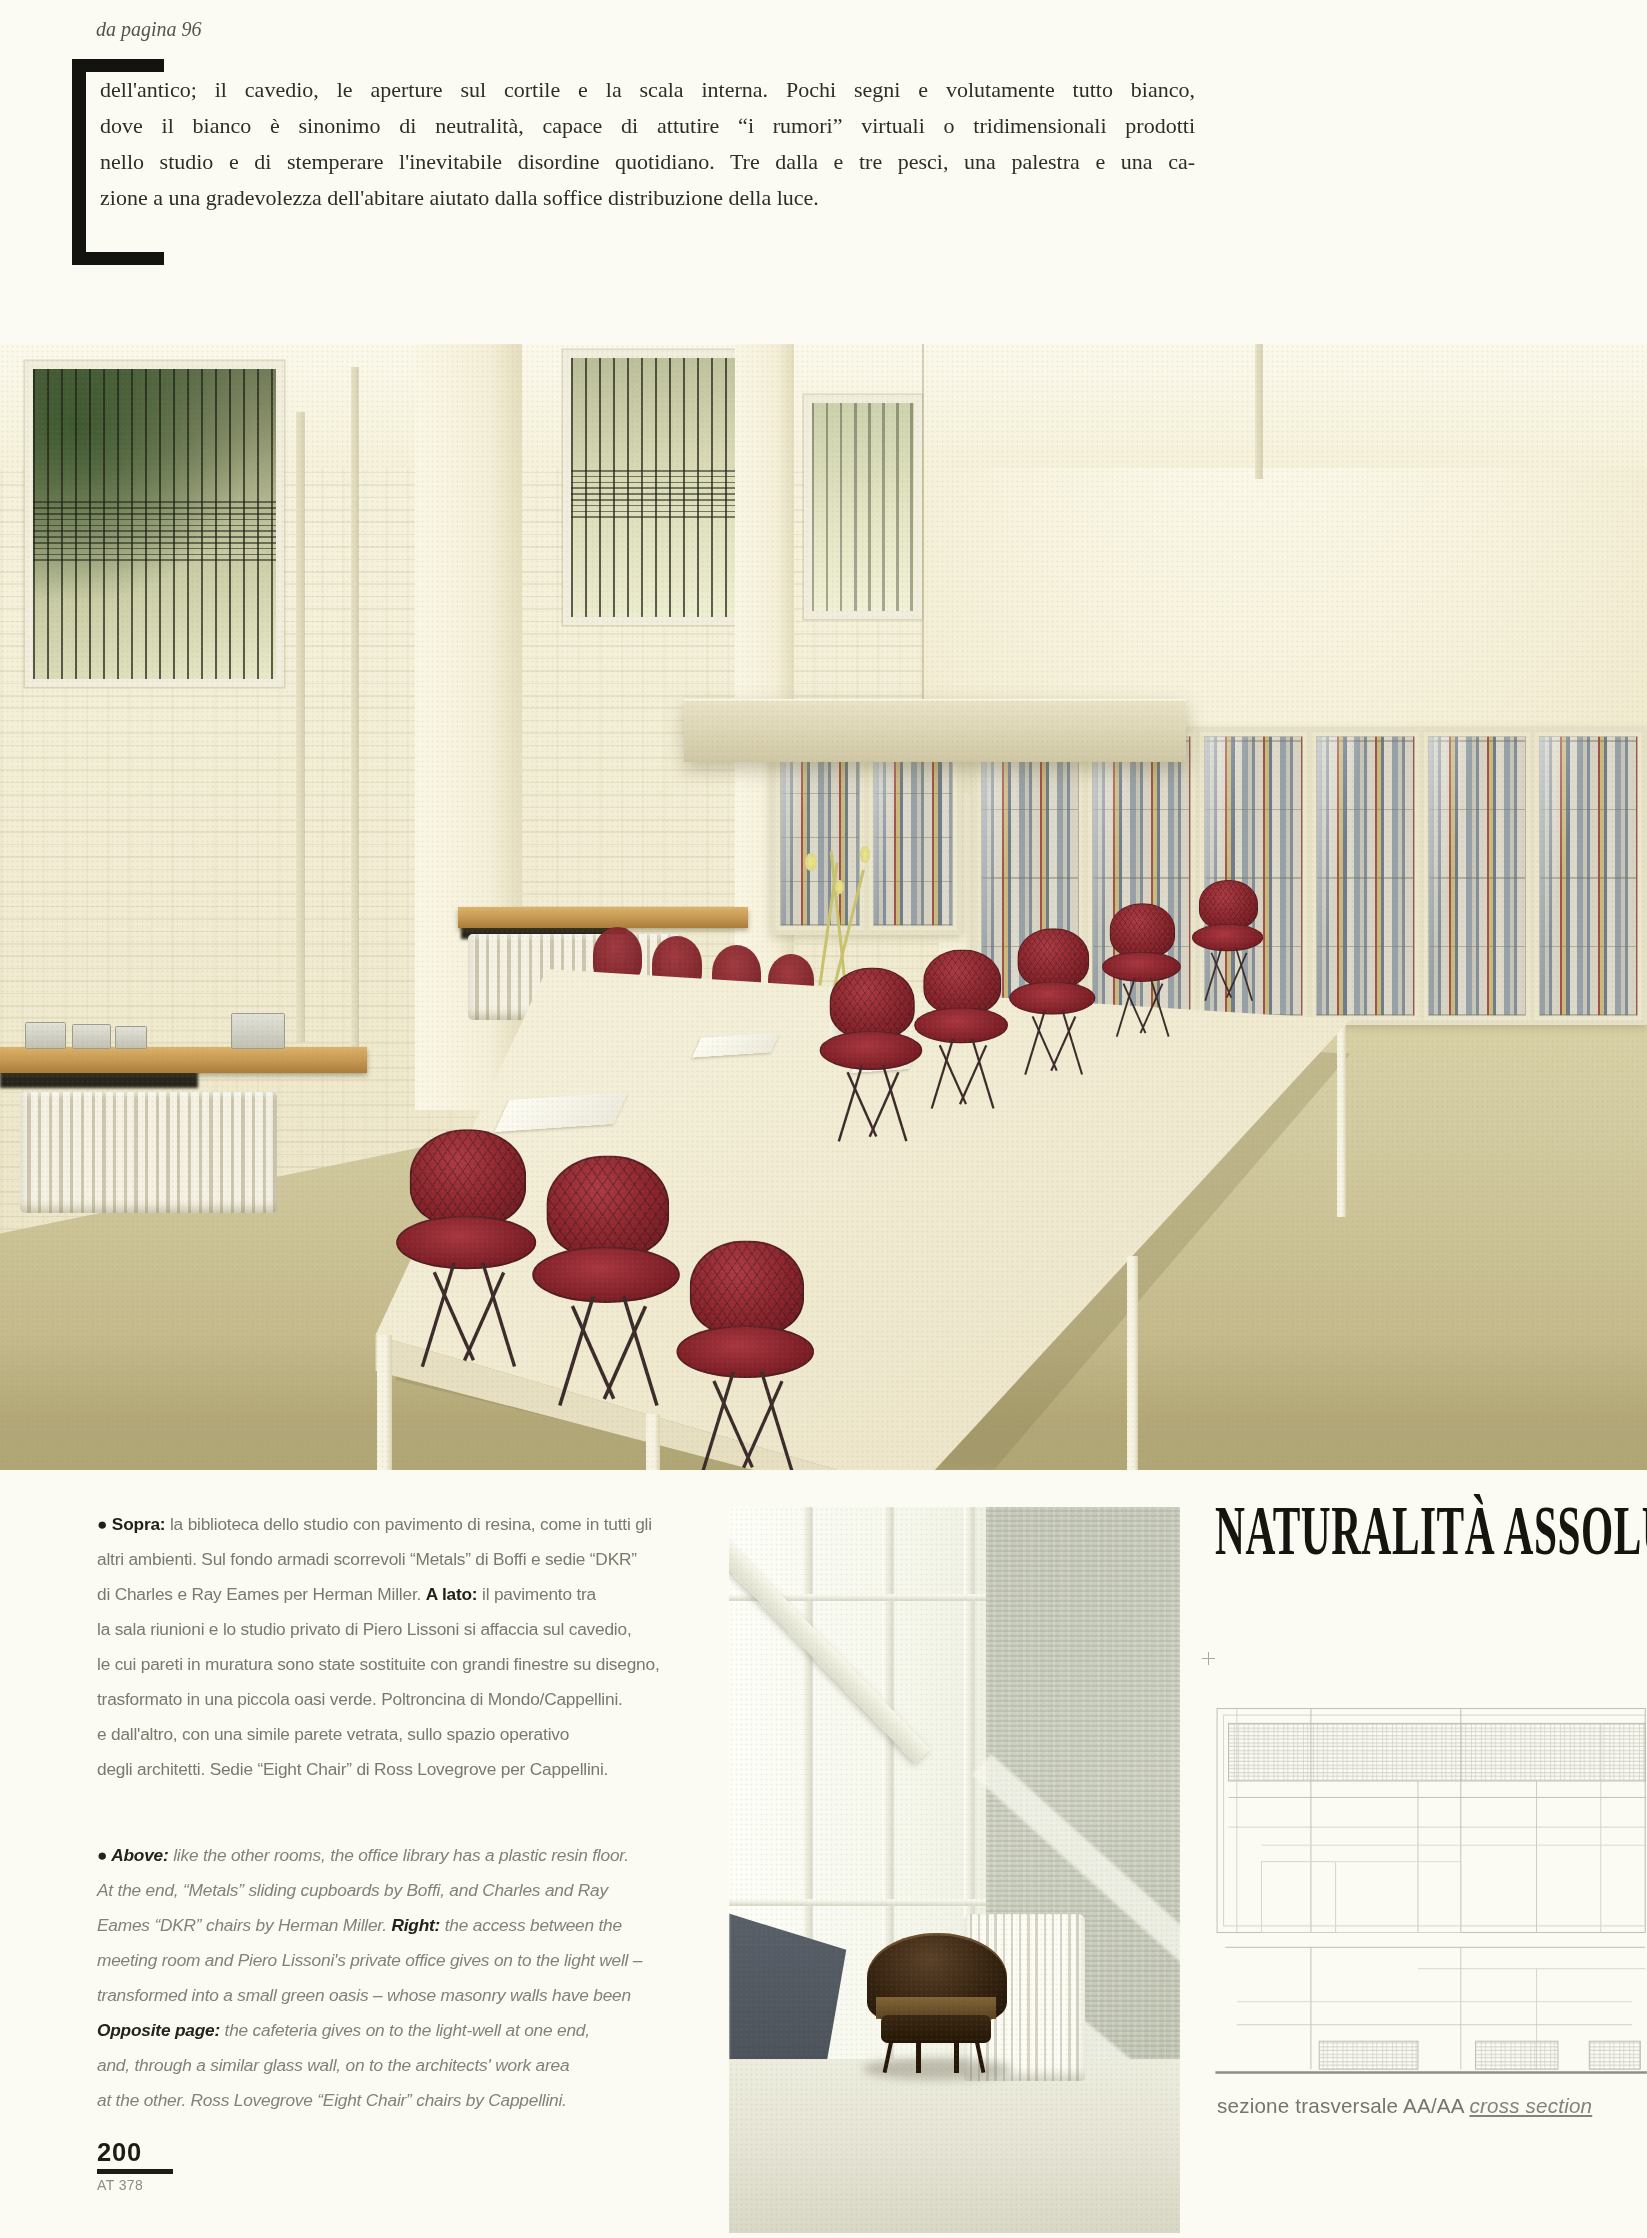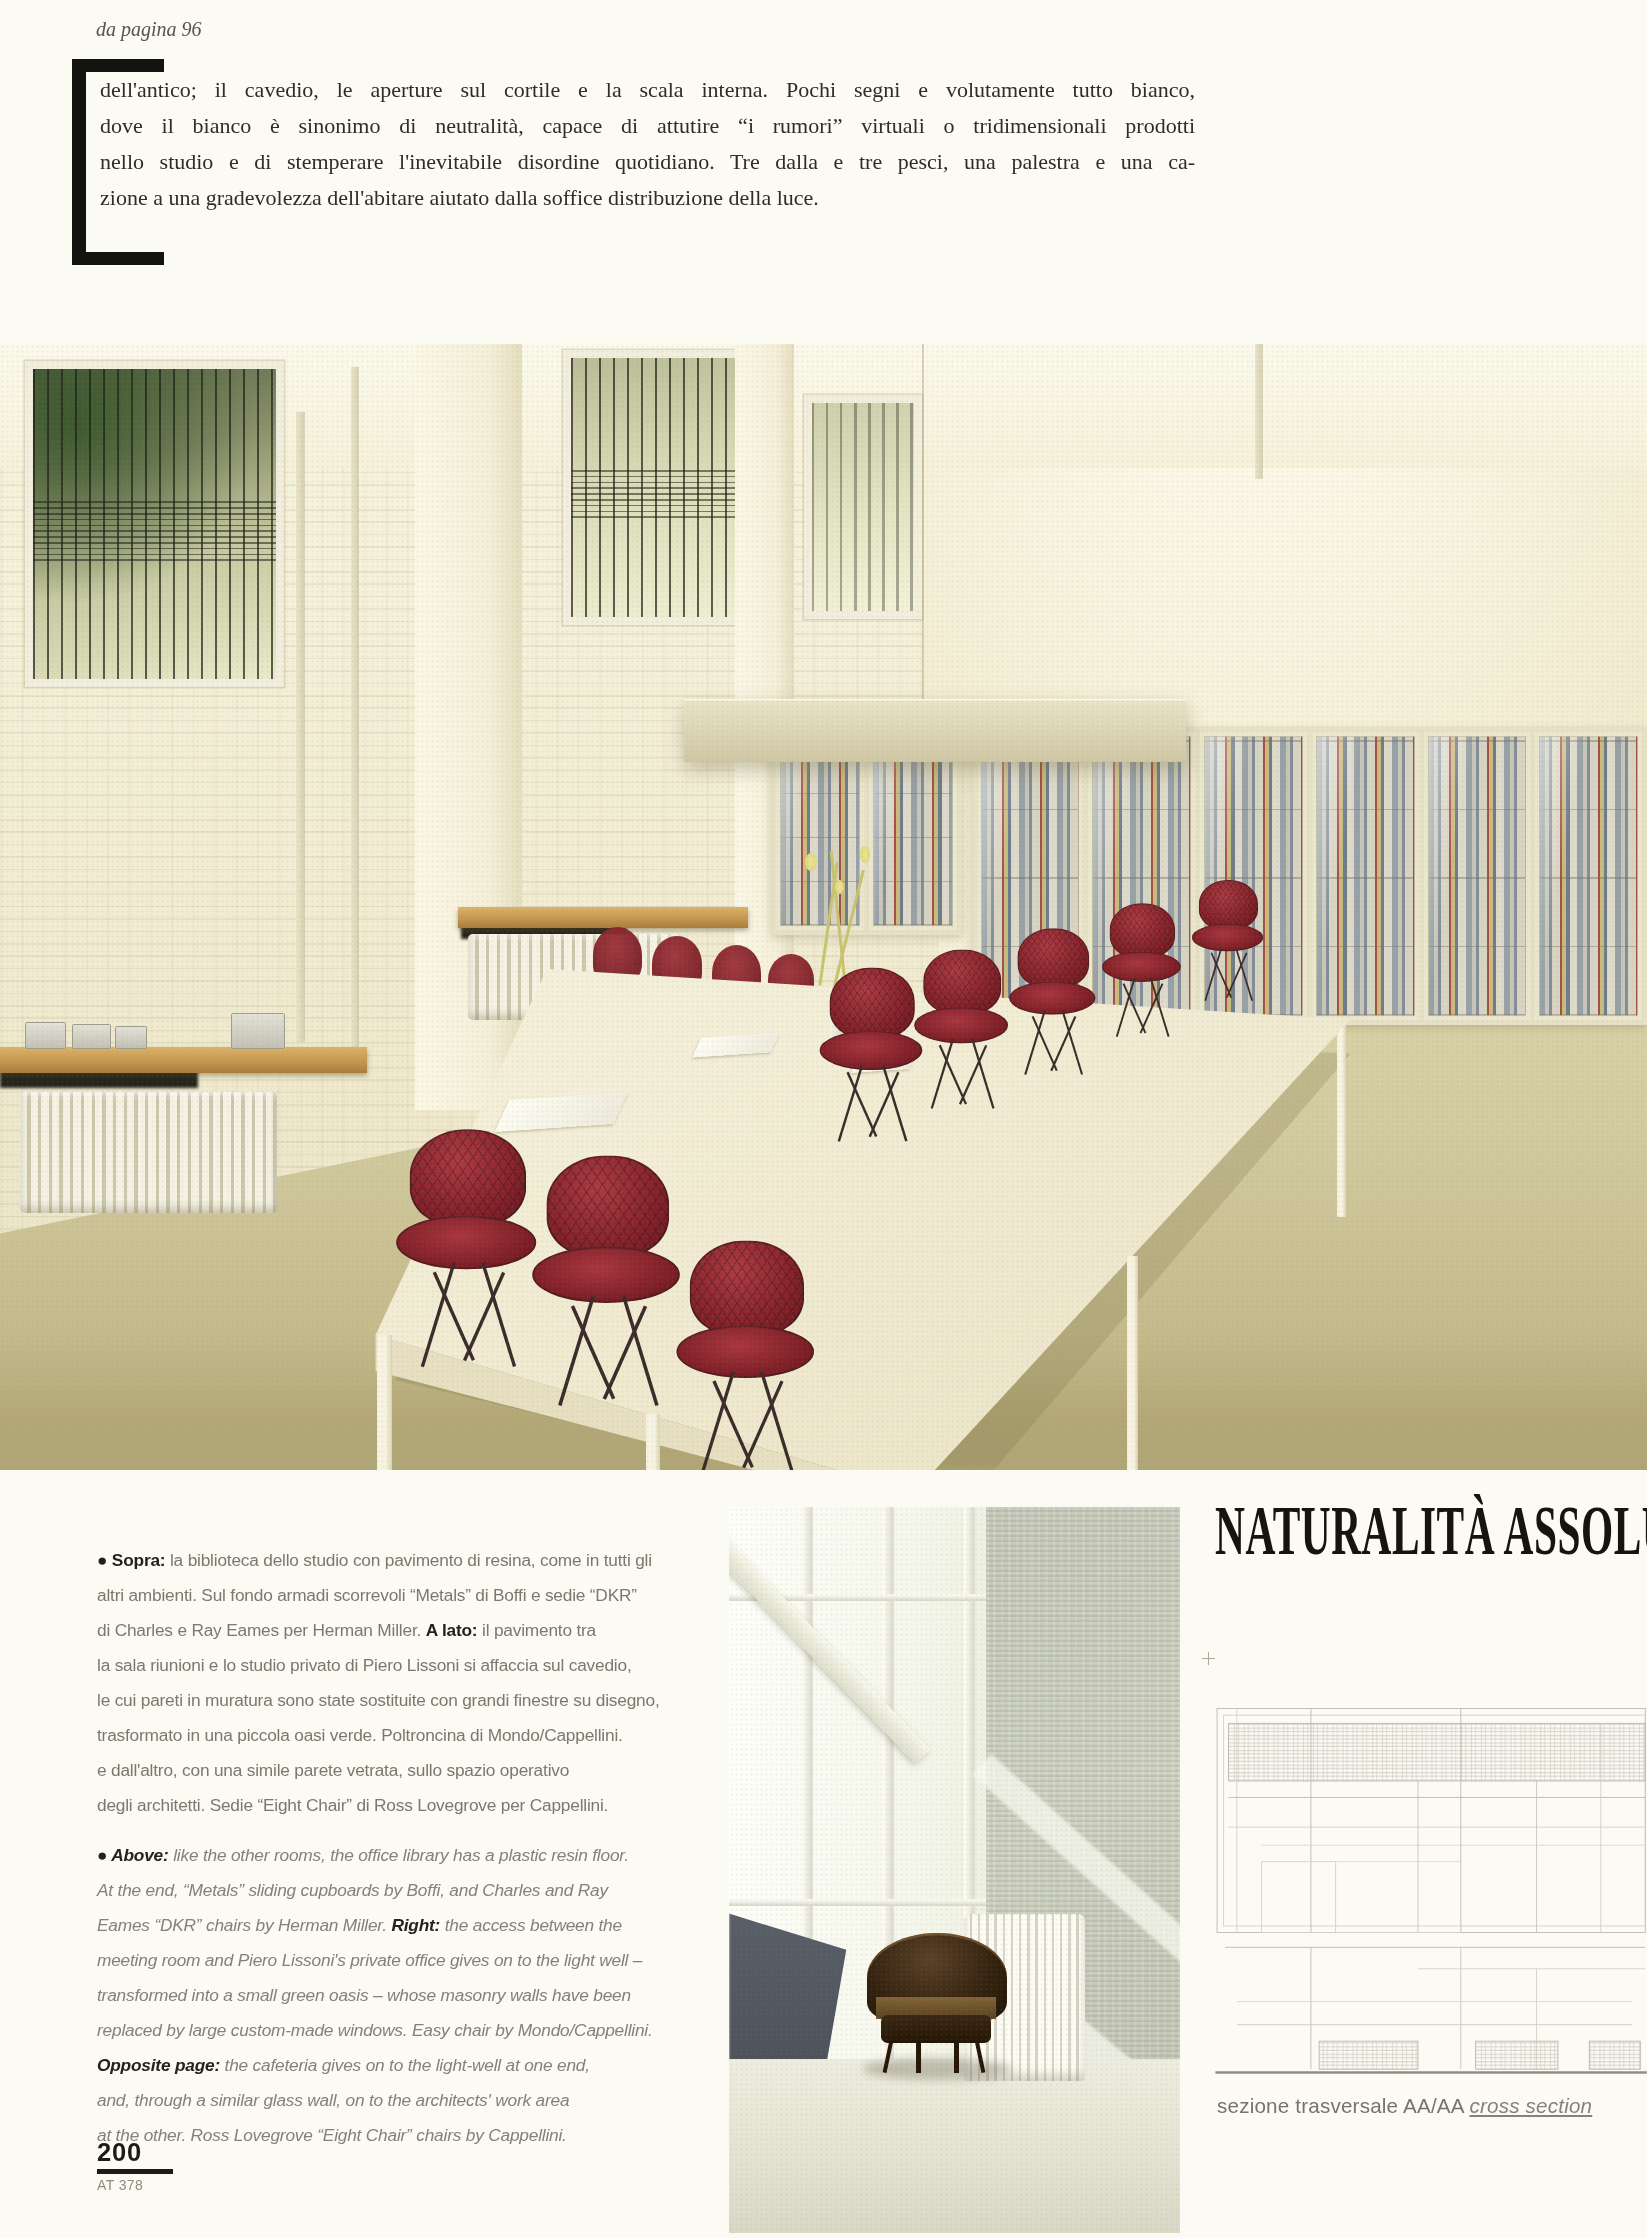--- a/index.html
+++ b/index.html
@@ -143,21 +143,21 @@
   .reg-mark{position:absolute;width:13px;height:13px;}
   .reg-mark::before,.reg-mark::after{content:"";position:absolute;background:#a9a99e;}
   .reg-mark::before{left:5.8px;top:0;width:1.6px;height:13px;}
   .reg-mark::after{left:0;top:5.8px;width:13px;height:1.6px;}
   .drawing{position:absolute;left:1212px;top:1697px;width:435px;height:387px;}
   .draw-caption{position:absolute;left:1217px;top:2094px;font-size:20.6px;color:#75756b;letter-spacing:0.2px;}
   .draw-caption .seg-i{font-style:italic;color:#83837a;text-decoration:underline;}
   
   .caption{position:absolute;left:97px;width:601px;font-size:17.3px;line-height:35px;letter-spacing:-0.2px;color:#7a796e;}
   .caption .seg-b{font-weight:700;color:#201f19;}
-  #cap-it{top:1507px;margin-top:36px;}
+  #cap-it{top:1507px;}
   #cap-en{top:1838px;font-style:italic;color:#82817a;}
   #cap-en .seg-b{color:#23221c;}
   
   .folio{position:absolute;left:97px;top:2138px;}
   .folio .num{font-weight:700;font-size:25.5px;color:#1c1b16;letter-spacing:0.8px;}
   .folio .rule{width:76px;height:5.8px;background:#1c1b16;margin-top:1.6px;}
   .folio .issue{font-size:14px;color:#8e8d82;margin-top:2.5px;letter-spacing:0.4px;}
 </style>
 </head>
 <body>
@@ -347,21 +347,20 @@
       <div class="cap-line"><span class="seg-n">trasformato in una piccola oasi verde. Poltroncina di Mondo/Cappellini.</span></div>
       <div class="cap-line"><span class="seg-n">e dall'altro, con una simile parete vetrata, sullo spazio operativo</span></div>
       <div class="cap-line"><span class="seg-n">degli architetti. Sedie “Eight Chair” di Ross Lovegrove per Cappellini.</span></div>
     </div>
   <div class="caption" id="cap-en">
       <div class="cap-line"><span class="seg-b">● Above: </span><span class="seg-n">like the other rooms, the office library has a plastic resin floor.</span></div>
       <div class="cap-line"><span class="seg-n">At the end, “Metals” sliding cupboards by Boffi, and Charles and Ray</span></div>
       <div class="cap-line"><span class="seg-n">Eames “DKR” chairs by Herman Miller. </span><span class="seg-b">Right: </span><span class="seg-n">the access between the</span></div>
       <div class="cap-line"><span class="seg-n">meeting room and Piero Lissoni's private office gives on to the light well –</span></div>
       <div class="cap-line"><span class="seg-n">transformed into a small green oasis – whose masonry walls have been</span></div>
-      <div class="cap-line"><span class="seg-n">replaced by large custom-made windows. Easy chair by Mondo/Cappellini.</span></div>
       <div class="cap-line"><span class="seg-b">Opposite page: </span><span class="seg-n">the cafeteria gives on to the light-well at one end,</span></div>
       <div class="cap-line"><span class="seg-n">and, through a similar glass wall, on to the architects' work area</span></div>
       <div class="cap-line"><span class="seg-n">at the other. Ross Lovegrove “Eight Chair” chairs by Cappellini.</span></div>
     </div>
 
   <div class="photo" id="photo-side">
     <div class="sp-window"></div>
     <div class="mullion" style="left:16%;"></div>
     <div class="mullion" style="left:34%;"></div>
     <div class="mullion" style="left:52%;"></div>

